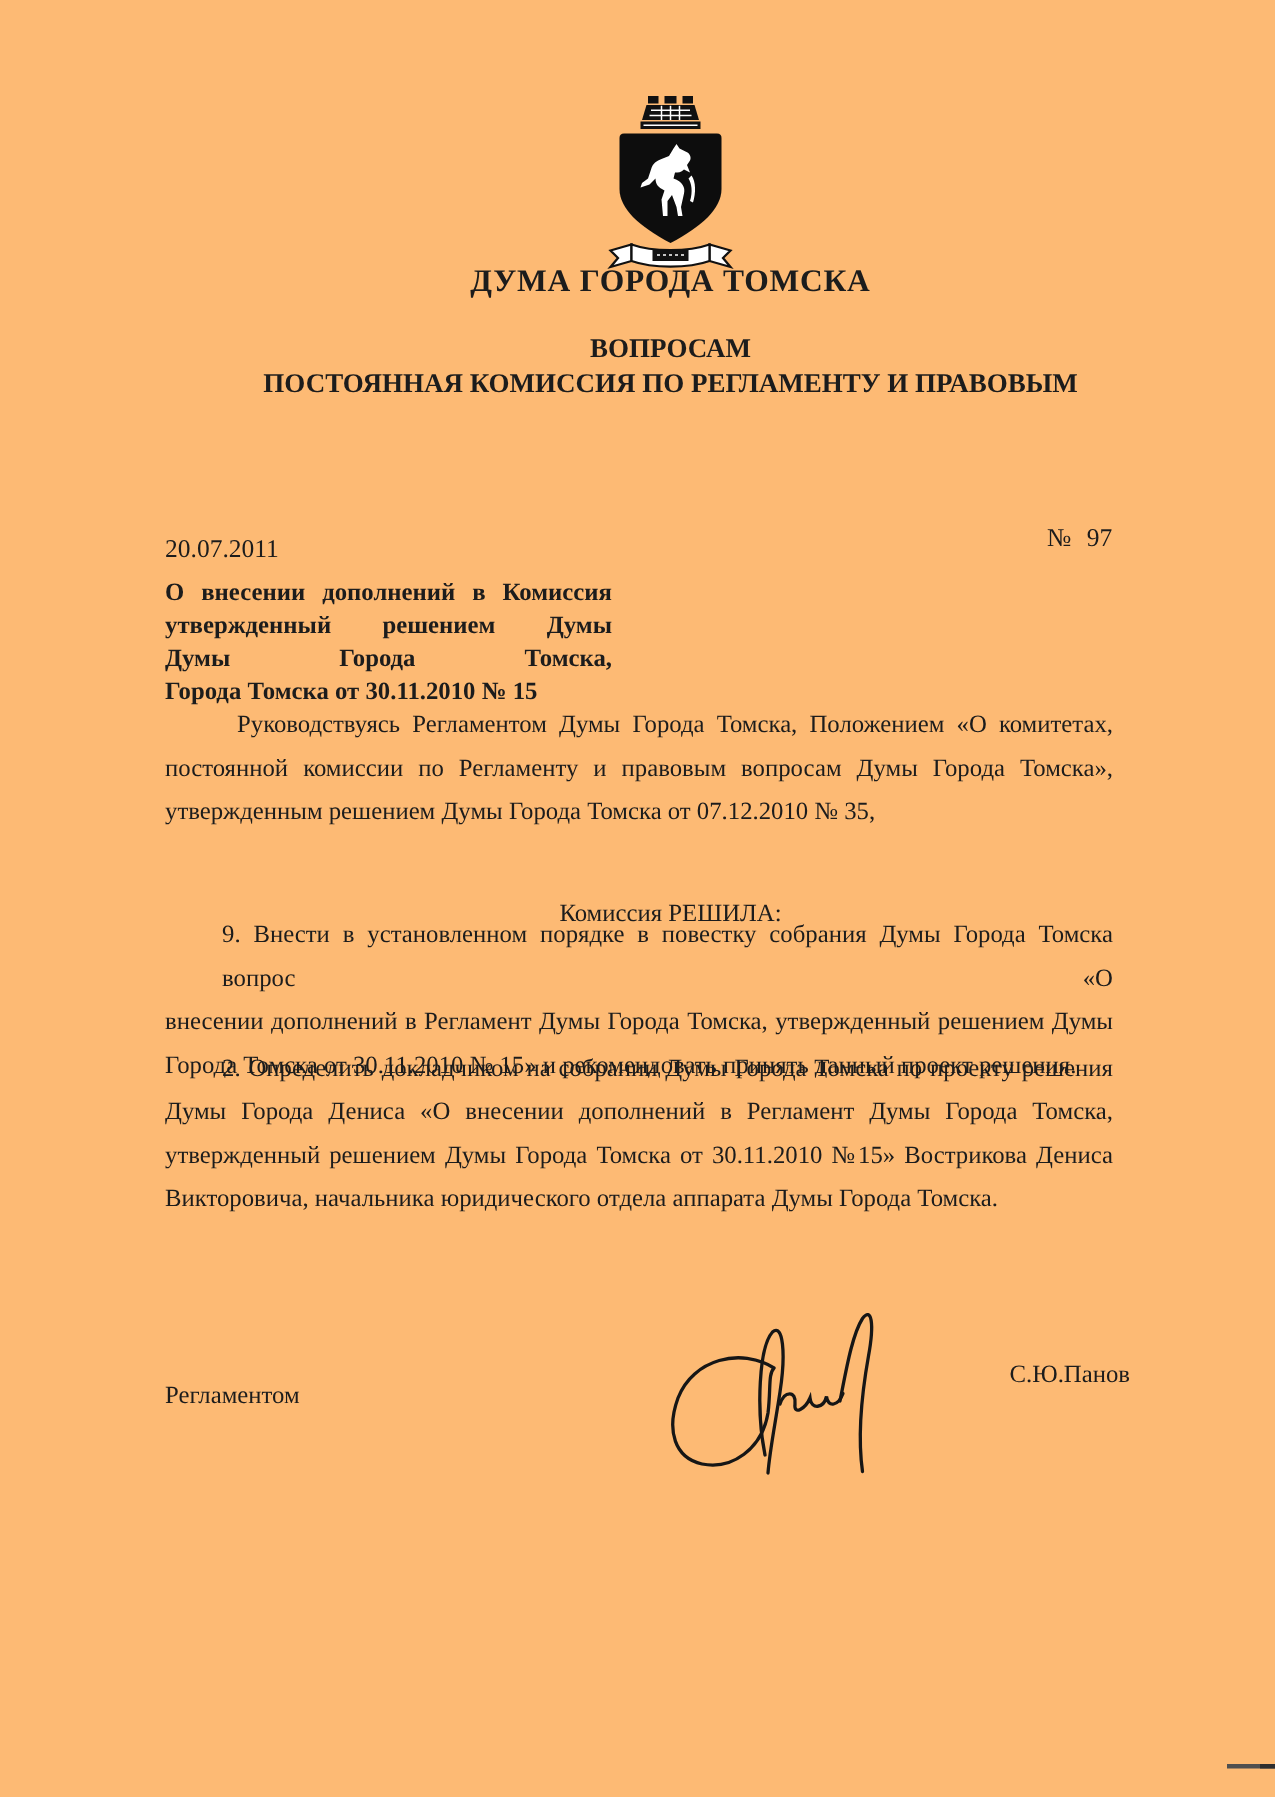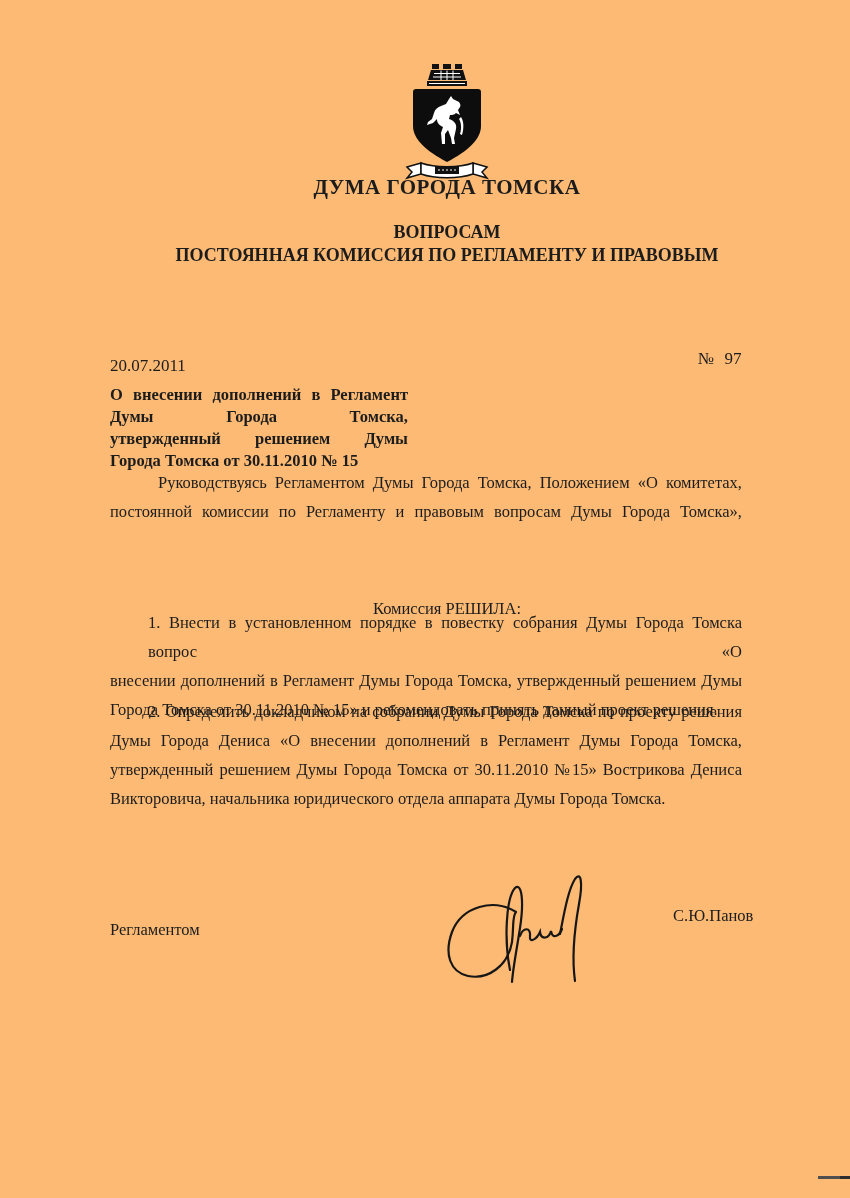--- a/index.html
+++ b/index.html
@@ -82,35 +82,36 @@
   <div class="centered commission-title">
     <div>ВОПРОСАМ</div>
     <div>ПОСТОЯННАЯ КОМИССИЯ ПО РЕГЛАМЕНТУ И ПРАВОВЫМ</div>
   </div>
 
 
   <div class="meta-date">20.07.2011</div>
   <div class="meta-number">№ 97</div>
 
   <div class="subject">
-    <div class="jline">О внесении дополнений в Регламент</div>
+    <div class="jline">О внесении дополнений в Комиссия</div>
+    <div class="jline">утвержденный решением Думы</div>
     <div class="jline">Думы Города Томска,</div>
-    <div class="jline">утвержденный решением Думы</div>
     <div class="lline">Города Томска от 30.11.2010 № 15</div>
   </div>
 
   <div class="bodyblock preamble">
     <div class="jline indent48">Руководствуясь Регламентом Думы Города Томска, Положением «О комитетах,</div>
     <div class="jline">постоянной комиссии по Регламенту и правовым вопросам Думы Города Томска»,</div>
+    <div class="lline">утвержденным решением Думы Города Томска от 07.12.2010 № 35,</div>
   </div>
 
   <div class="centered resolved">Комиссия РЕШИЛА:</div>
 
   <div class="bodyblock item1">
-    <div class="jline indent38">1. Внести в установленном порядке в повестку собрания Думы Города Томска вопрос «О</div>
+    <div class="jline indent38">9. Внести в установленном порядке в повестку собрания Думы Города Томска вопрос «О</div>
     <div class="jline">внесении дополнений в Регламент Думы Города Томска, утвержденный решением Думы</div>
     <div class="lline">Города Томска от 30.11.2010 № 15» и рекомендовать принять данный проект решения.</div>
   </div>
 
   <div class="bodyblock item2">
     <div class="jline indent38">2. Определить докладчиком на собрании Думы Города Томска по проекту решения</div>
     <div class="jline">Думы Города Дениса «О внесении дополнений в Регламент Думы Города Томска,</div>
     <div class="jline">утвержденный решением Думы Города Томска от 30.11.2010 №15» Вострикова Дениса</div>
     <div class="lline">Викторовича, начальника юридического отдела аппарата Думы Города Томска.</div>
   </div>

